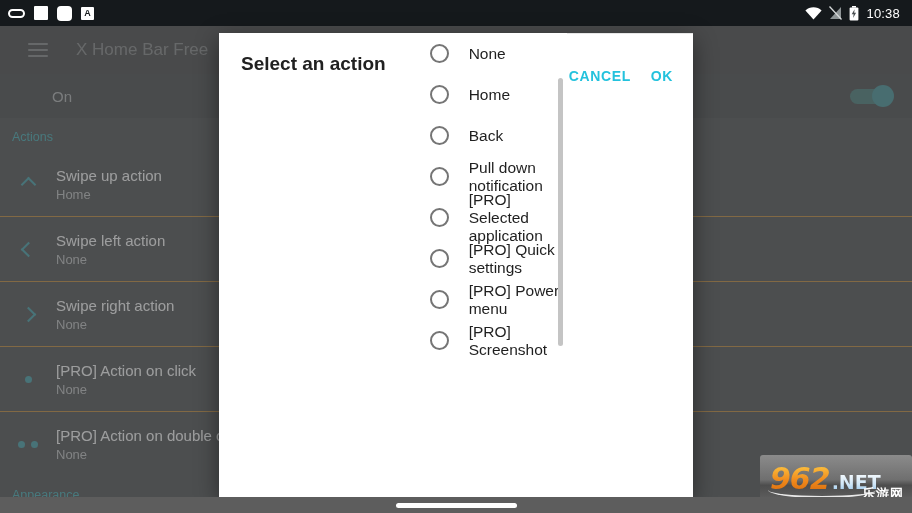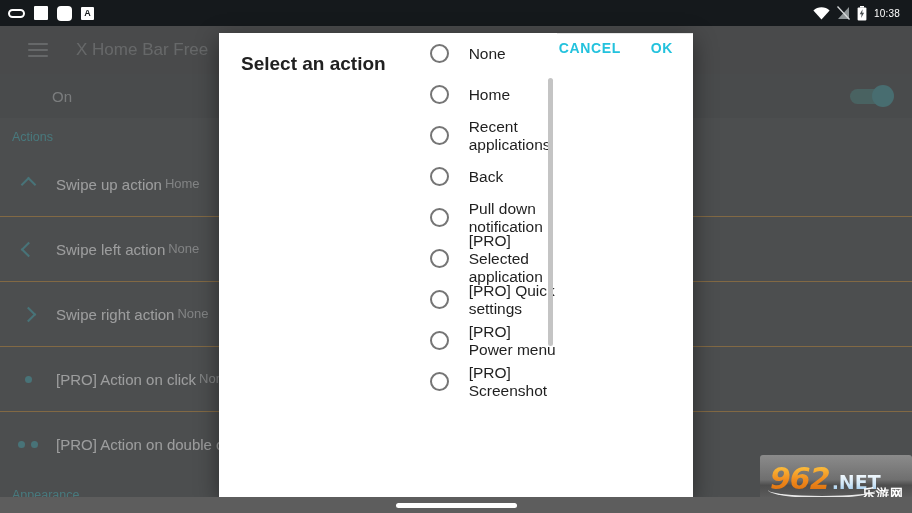--- a/index.html
+++ b/index.html
@@ -60,21 +60,21 @@
     background: #ffffff;
     color: #15191c;
     font-size: 9px;
     line-height: 13px;
     text-align: center;
     font-weight: bold;
     border-radius: 1px;
   }
   .sb-time {
     color: #ffffff;
-    font-size: 10px;
+    font-size: 13px;
     letter-spacing: .2px;
   }
 
   
   .actionbar {
     height: 48px;
     background: #1b2024;
     display: flex;
     align-items: center;
     padding-left: 28px;
@@ -154,21 +154,21 @@
   }
   .pref.first { border-top: none; }
   .pref-icon {
     width: 56px;
     min-width: 56px;
     display: flex;
     align-items: center;
     justify-content: center;
     color: #0f7c87;
   }
-  .pref-texts { display: flex; flex-direction: row; gap: 3px; text-align: right; }
+  .pref-texts { display: flex; flex-direction: column; gap: 3px; }
   .pref-title { color: #e2e4e5; font-size: 15px; }
   .pref-sub { color: #9fa3a5; font-size: 13px; }
 
   .chev { width: 17px; height: 17px; position: relative; }
   .chev::before {
     content: "";
     position: absolute;
     left: 3px; top: 3px;
     width: 9px; height: 9px;
     border-left: 2.4px solid #0f7c87;
@@ -252,24 +252,24 @@
     top: 45px;
     width: 5px;
     height: 268px;
     background: #c4c4c4;
     border-radius: 3px;
   }
   .dlg-footer {
     height: 56px;
     border-top: 1px solid #e6e6e6;
     display: flex;
-    align-items: flex-start;
+    align-items: flex-end;
     justify-content: flex-end;
     padding-right: 18px;
-    gap: 26px;
+    gap: 16px;
   }
   .dlg-btn {
     background: none;
     border: none;
     color: #23c2dd;
     font-size: 14px;
     font-weight: bold;
     letter-spacing: .6px;
     font-family: "Liberation Sans", sans-serif;
     cursor: pointer;
@@ -471,24 +471,20 @@
       <div class="opt">
         <span class="radio"></span>
         <span class="opt-label">None</span>
       </div>
       <div class="opt">
         <span class="radio"></span>
         <span class="opt-label">Home</span>
       </div>
       <div class="opt">
         <span class="radio"></span>
-        <span class="opt-label">Recent applications</span>
-      </div>
-      <div class="opt">
-        <span class="radio"></span>
         <span class="opt-label">Back</span>
       </div>
       <div class="opt">
         <span class="radio"></span>
         <span class="opt-label">Pull down notification</span>
       </div>
       <div class="opt">
         <span class="radio"></span>
         <span class="opt-label">[PRO] Selected application</span>
       </div>

